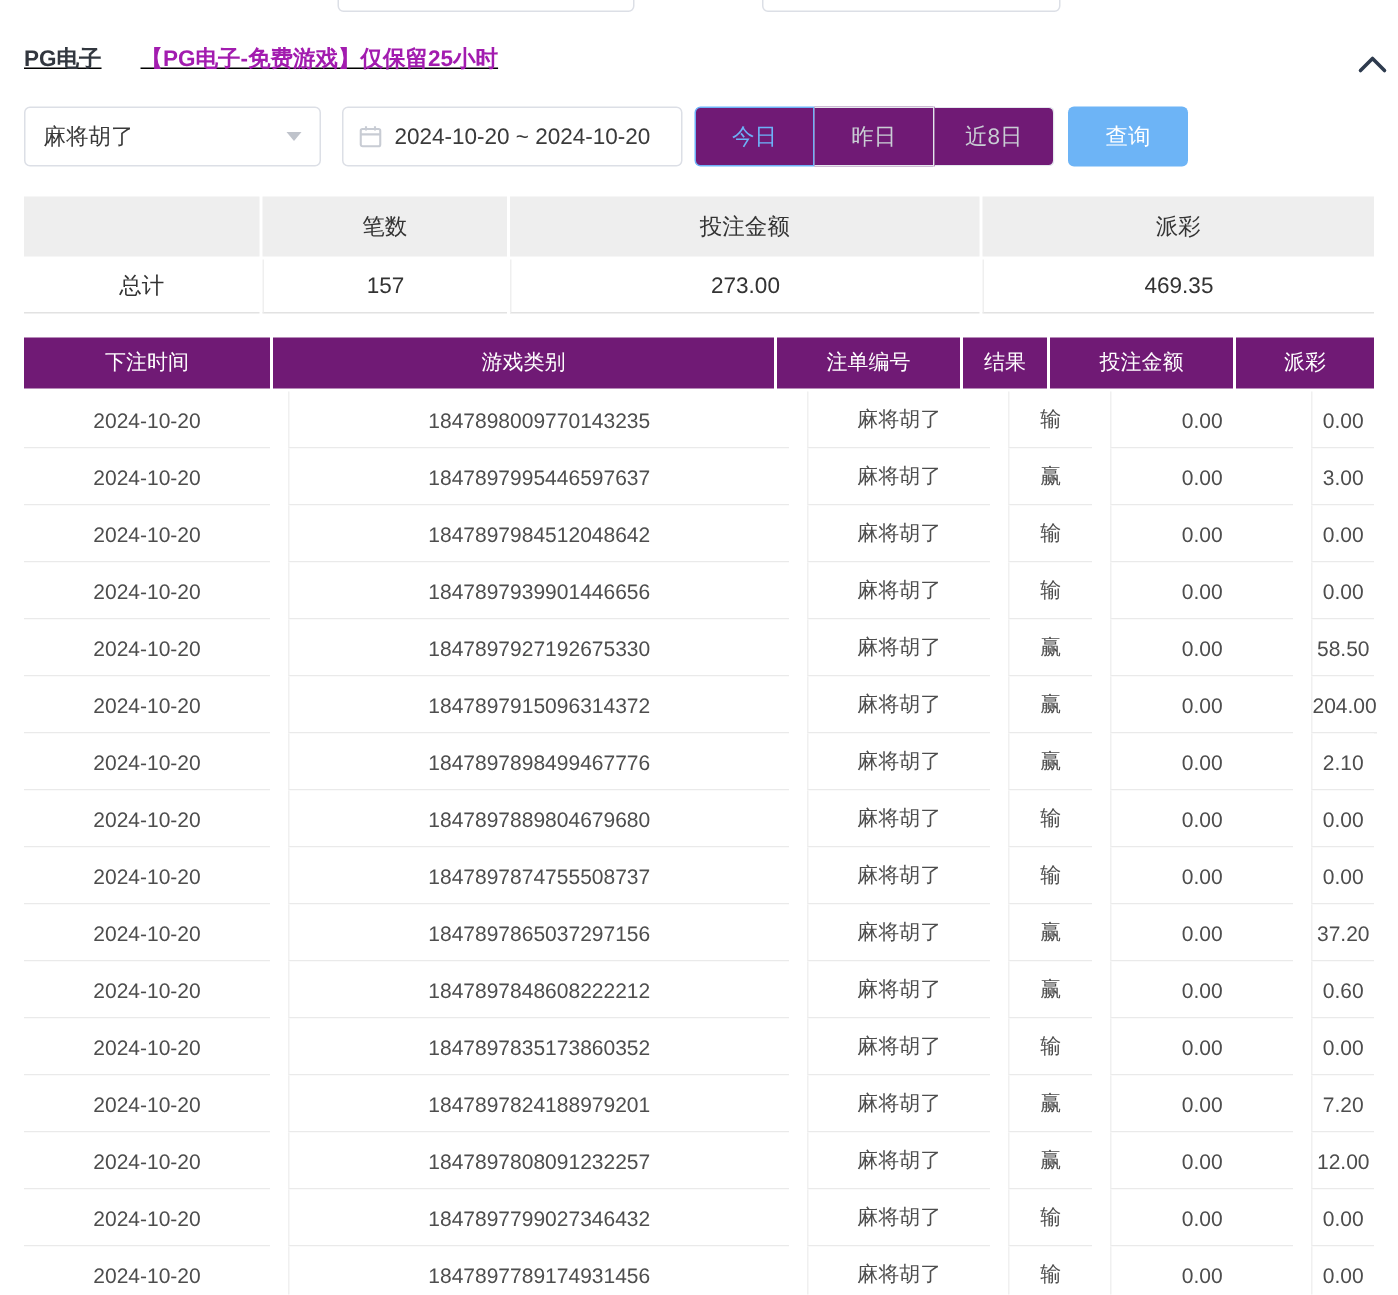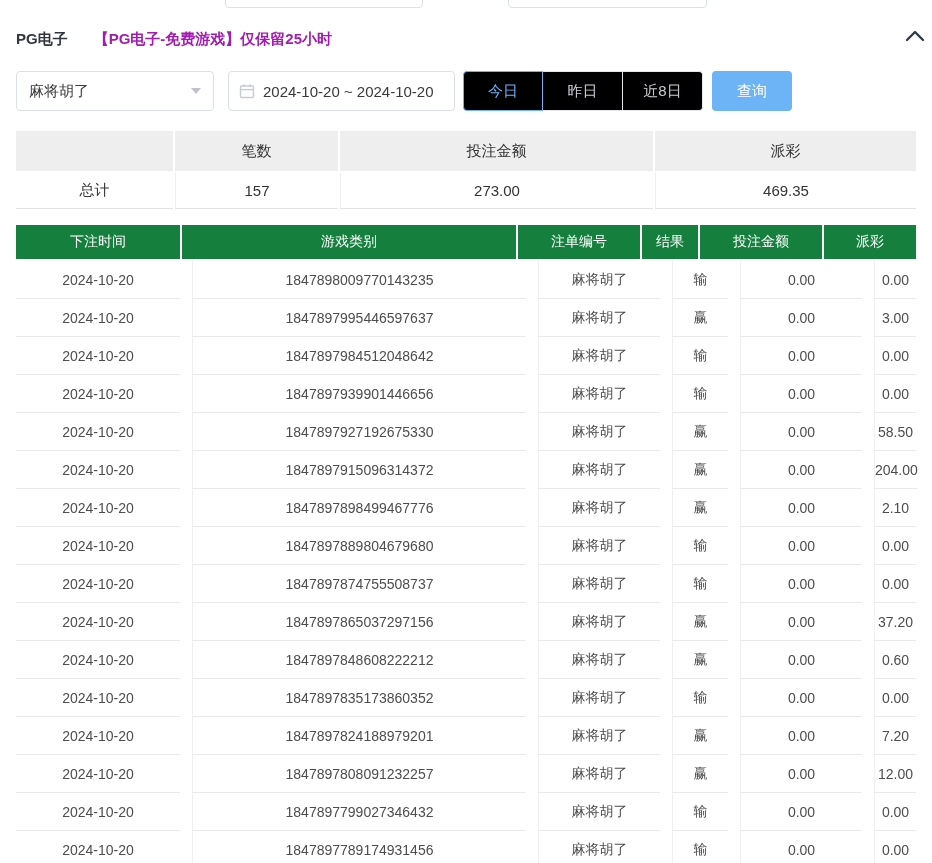--- a/index.html
+++ b/index.html
@@ -6,38 +6,38 @@
   html, body { width: 932px; height: 863px; background: #fff; overflow: hidden;
     font-family: "Liberation Sans", "DejaVu Sans", sans-serif; }
 
   
   .partial-input { position: absolute; top: -3px; height: 11px;
     border: 1px solid #dcdfe6; border-radius: 0 0 4px 4px; background: #fff; }
   .pi-1 { left: 225px; width: 198px; }
   .pi-2 { left: 508px; width: 199px; }
 
   
-  .section-header { display: flex; align-items: flex-start; padding: 30px 7px 0 16px; }
+  .section-header { display: flex; align-items: flex-end; padding: 30px 7px 0 16px; text-decoration: underline; }
   .sh-title { font-size: 15px; font-weight: bold; color: #32373f; }
   .sh-notice { font-size: 15px; font-weight: bold; color: #a21caf; margin-left: 26px; }
   .sh-collapse { margin-left: auto; cursor: pointer; display: flex; align-items: center; }
 
   
   .filter-bar { display: flex; align-items: center; margin: 22px 16px 0 16px; height: 40px; }
   .select-box { width: 198px; height: 40px; border: 1px solid #dcdfe6; border-radius: 4px;
     display: flex; align-items: center; padding: 0 12px; cursor: pointer; }
   .select-value { font-size: 15px; color: #3a3a3a; }
   .caret-down { margin-left: auto; width: 0; height: 0;
     border-left: 5px solid transparent; border-right: 5px solid transparent;
     border-top: 6px solid #bfc3cb; }
   .date-box { width: 227px; height: 40px; border: 1px solid #dcdfe6; border-radius: 4px;
     display: flex; align-items: center; padding: 0 10px; margin-left: 14px; cursor: pointer; }
   .date-value { font-size: 15px; color: #3a3a3a; margin-left: 8px; white-space: nowrap; }
   .quick-group { display: flex; margin-left: 8px; height: 40px; }
-  .quick-btn { width: 80px; height: 40px; background: #000000; font-size: 15px;
+  .quick-btn { width: 80px; height: 40px; background: #701a75; font-size: 15px;
     display: flex; align-items: center; justify-content: center; cursor: pointer; }
   .quick-btn.active { border: 1px solid #6db1f7; color: #6db1f7; border-radius: 4px 0 0 4px; }
   .quick-btn.plain { border-top: 1px solid #e4e7ed; border-bottom: 1px solid #e4e7ed;
     border-right: 1px solid #e4e7ed; color: #c9cdd4; }
   .quick-btn.last { border-radius: 0 4px 4px 0; }
   .search-btn { width: 80px; height: 40px; margin-left: 9px; background: #6db4f6;
     border: none; border-radius: 4px; color: #fff; font-size: 15px; cursor: pointer; }
 
   
   .summary-table { margin: 20px 16px 0 16px; display: grid;
@@ -46,21 +46,21 @@
     justify-content: center; font-size: 15px; color: #333; }
   .sum-td { background: #fff; height: 36px; display: flex; align-items: center;
     justify-content: center; font-size: 15px; color: #333;
     border-bottom: 1px solid #e2e2e2; }
   .sum-td + .sum-td { border-left: 1px solid #efefef; }
 
   
   .main-table { margin: 16px 16px 0 16px; }
   .mt-head { display: grid; grid-template-columns: 164px 334px 122px 56px 122px 1fr;
     column-gap: 2px; }
-  .mt-th { background: #15803d; color: #fff; height: 34px; font-size: 14px;
+  .mt-th { background: #701a75; color: #fff; height: 34px; font-size: 14px;
     display: flex; align-items: center; justify-content: center; }
   .mt-body { margin-top: 2px; }
   .mt-row { display: grid; grid-template-columns: 164px 334px 122px 56px 122px 1fr;
     column-gap: 12px; }
   .mt-td { height: 38px; display: flex; align-items: center; justify-content: center;
     font-size: 14px; color: #4d4d4d; border-bottom: 1px solid #eaeaea; background: #fff; }
   .mt-td + .mt-td { border-left: 1px solid #f0f0f0; }
 </style>
 </head>
 <body>

